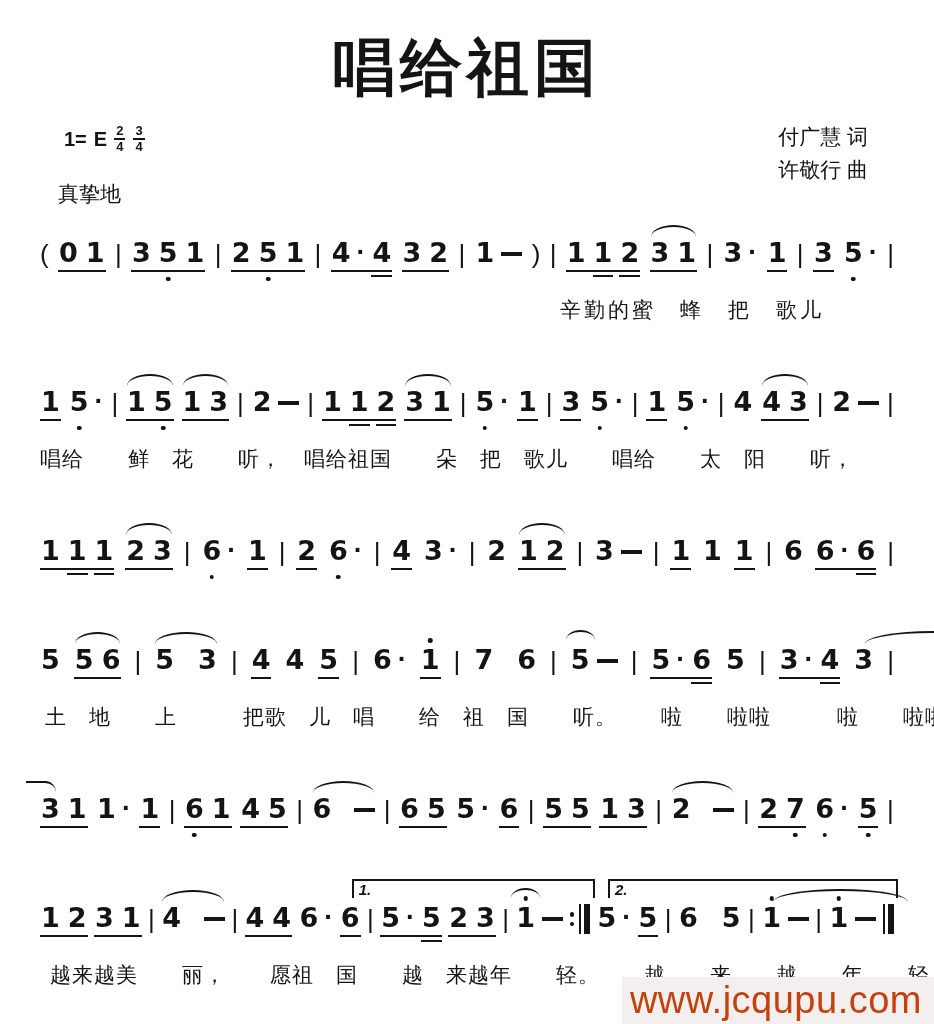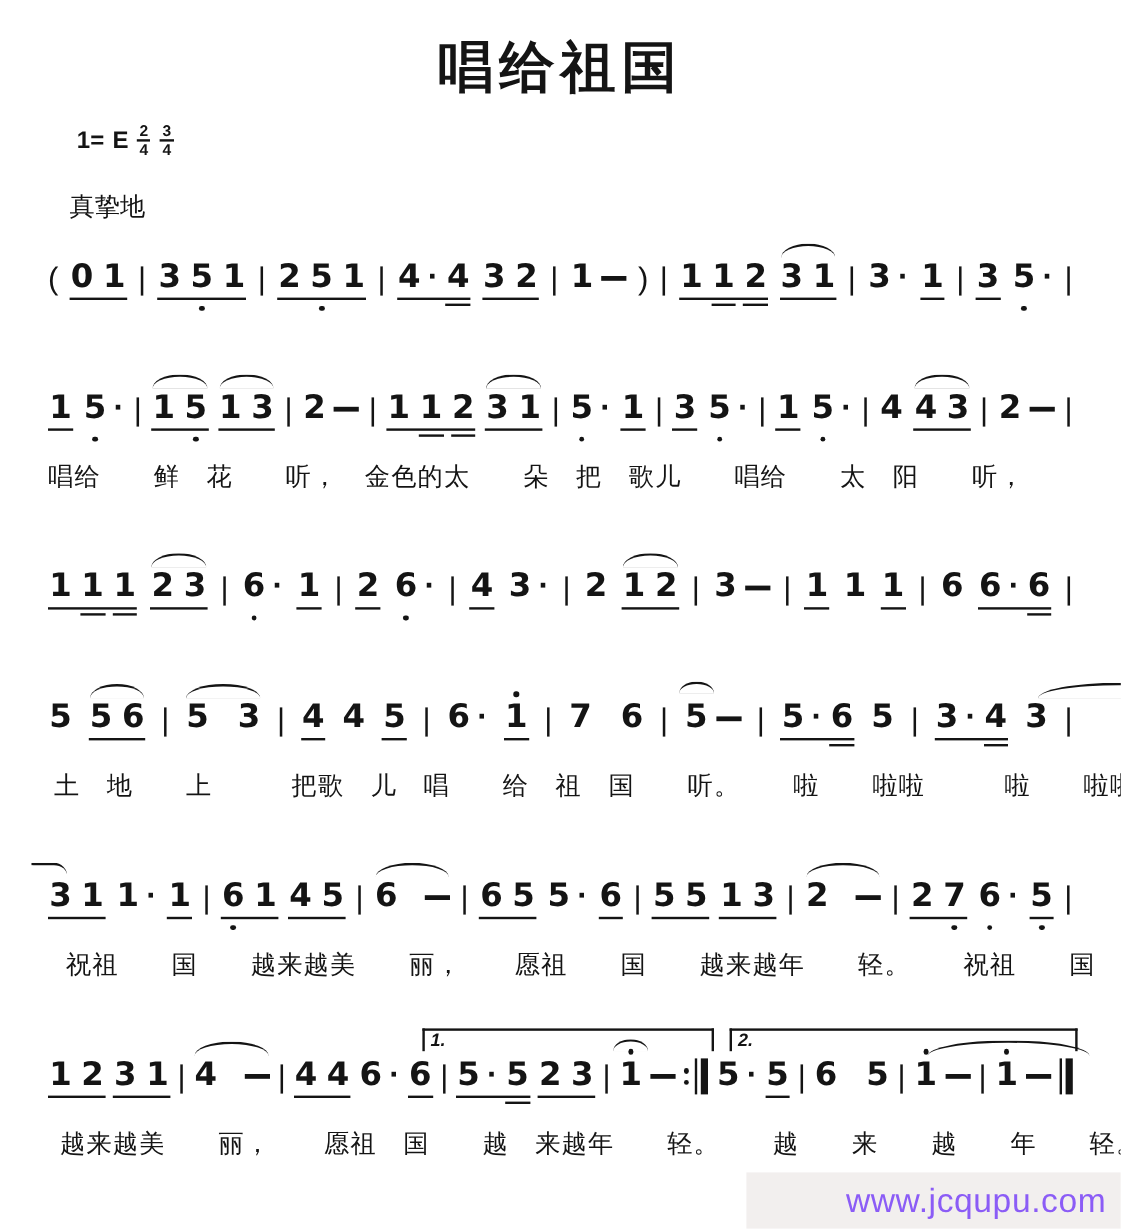--- a/index.html
+++ b/index.html
@@ -1,19 +1,19 @@
 <!DOCTYPE html>
 <html><head>
 <meta charset="utf-8">
 <style>
   html,body{margin:0;padding:0}
   body{width:934px;height:1024px;position:relative;background:#fff;color:#141414;
        font-family:"Liberation Sans",sans-serif;overflow:hidden}
   .content{position:absolute;left:40px;top:0;width:854px}
-  .title{margin-top:26px;text-align:center;font-size:46px;font-weight:bold;letter-spacing:5px}
+  .title{margin-top:26px;text-align:center;font-size:62px;font-weight:bold;letter-spacing:5px}
   .meta{position:relative;height:76px;margin-top:10px}
   .keysig{position:absolute;left:24px;top:4px;font-size:20px;font-weight:bold;
           display:flex;align-items:center;gap:7px}
   .frac{display:inline-flex;flex-direction:column;align-items:center;font-size:13px;
         font-weight:bold;line-height:1.1}
   .frac .num{border-bottom:2px solid #141414;padding:0 2px}
   .credits{position:absolute;right:26px;top:0;font-size:21px;line-height:33px}
   .expr{position:absolute;left:18px;top:60px;font-size:21px}
   #score{margin-top:26px}
   .m-block{position:relative;margin-bottom:47px}
@@ -54,21 +54,21 @@
   .line-4 .lyrics{padding-left:15px}
   .line-5 .lyrics{padding-left:10px}
   .volta{position:absolute;top:-8px;height:17px;border-top:2px solid #141414;
          border-left:2px solid #141414;border-right:2px solid #141414}
   .volta .vlabel{position:absolute;left:5px;top:1px;font-size:15px;font-style:italic;
          font-weight:bold;background:#fff;padding:0 4px 0 0;line-height:1}
   .volta-0{left:36.5%;width:28%}
   .volta-1{left:66.5%;width:33.5%}
   .watermark{position:absolute;right:0;bottom:0;width:300px;height:47px;background:#f2efee;
          display:flex;align-items:center;justify-content:flex-end;padding-right:12px;
-         font-size:28px;color:#8b5cf6;letter-spacing:0.5px}
+         font-size:38px;color:#c2410c;letter-spacing:0.5px}
 </style>
 </head>
 <body>
 
 <div class="content">
   <div class="title">唱给祖国</div>
 
   <div class="meta">
     <div class="keysig">
       <span>1=</span>
@@ -77,20 +77,24 @@
           <span class="frac">
             <span class="num">2</span>
             <span class="den">4</span>
           </span>
           <span class="frac">
             <span class="num">3</span>
             <span class="den">4</span>
           </span>
         </span>
     </div>
+    <div class="credits">
+      <div>付广慧 词</div>
+      <div>许敬行 曲</div>
+    </div>
     <div class="expr">真挚地</div>
   </div>
 
   <div id="score">
       <div class="m-block line-0">
         <div class="m-line">
           <span class="paren">(</span>
           <span class="grp u1">
             <span class="note">0</span>
             <span class="note">1</span>
@@ -144,20 +148,21 @@
           <span class="bar">|</span>
           <span class="grp u1">
             <span class="note">3</span>
           </span>
           <span class="grp">
             <span class="note lo">5</span>
             <span class="ddot">·</span>
           </span>
           <span class="bar">|</span>
         </div>
+        <div class="lyrics">辛勤的蜜　蜂　把　歌儿</div>
       </div>
       <div class="m-block line-1">
         <div class="m-line">
           <span class="grp u1">
             <span class="note">1</span>
           </span>
           <span class="grp">
             <span class="note lo">5</span>
             <span class="ddot">·</span>
           </span>
@@ -217,21 +222,21 @@
             <span class="note">4</span>
             <span class="note">3</span>
           </span>
           <span class="bar">|</span>
           <span class="grp">
             <span class="note">2</span>
             <span class="dash"></span>
           </span>
           <span class="bar">|</span>
         </div>
-        <div class="lyrics">唱给　　鲜　花　　听，　金色的太　　朵　把　歌儿　　唱给　　太　阳　　听，</div>
+        <div class="lyrics">唱给　　鲜　花　　听，　唱给祖国　　朵　把　歌儿　　唱给　　太　阳　　听，</div>
       </div>
       <div class="m-block line-2">
         <div class="m-line">
           <span class="grp u1">
             <span class="note">1</span>
             <span class="note u2">1</span>
             <span class="note u2">1</span>
           </span>
           <span class="grp u1 slur">
             <span class="note">2</span>
@@ -420,21 +425,20 @@
           </span>
           <span class="grp">
             <span class="note lo">6</span>
             <span class="ddot">·</span>
           </span>
           <span class="grp u1">
             <span class="note lo">5</span>
           </span>
           <span class="bar">|</span>
         </div>
-        <div class="lyrics">祝祖　　国　　越来越美　　丽，　　愿祖　　国　　越来越年　　轻。　　祝祖　　国</div>
       </div>
       <div class="m-block line-5">
         <div class="volta volta-0">
           <span class="vlabel">1.</span>
         </div>
         <div class="volta volta-1">
           <span class="vlabel">2.</span>
         </div>
         <div class="m-line">
           <span class="grp u1">

